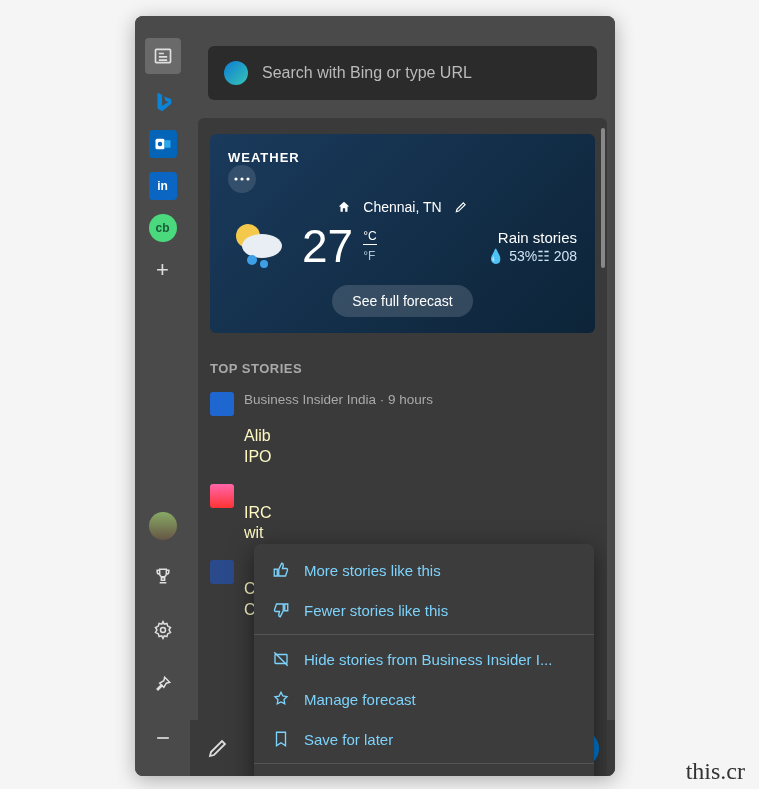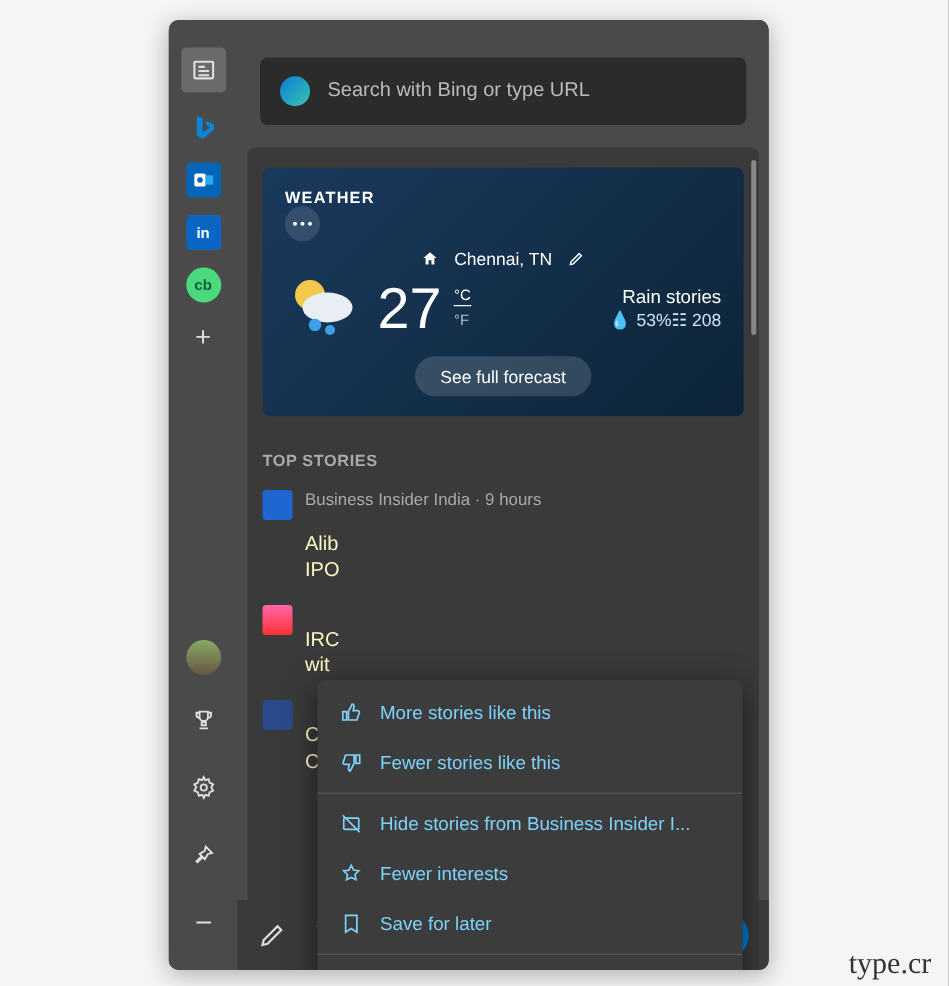--- a/index.html
+++ b/index.html
@@ -263,21 +263,21 @@
           <svg viewBox="0 0 24 24" fill="none" stroke="currentColor" stroke-width="1.8">
               <rect x="4" y="6" width="16" height="12" rx="1"></rect>
               <line x1="3" y1="3" x2="21" y2="21"></line>
             </svg>
           <span>Hide stories from Business Insider I...</span>
         </div>
         <div class="ctx-item">
           <svg viewBox="0 0 24 24" fill="none" stroke="currentColor" stroke-width="1.8">
               <path d="M12 3l2.5 5 5.5.8-4 4 1 5.5L12 16l-5 2.5 1-5.5-4-4 5.5-.8L12 3z"></path>
             </svg>
-          <span>Fewer interests</span>
+          <span>Manage forecast</span>
         </div>
         <div class="ctx-item">
           <svg viewBox="0 0 24 24" fill="none" stroke="currentColor" stroke-width="1.8">
               <path d="M6 3h12v18l-6-4-6 4V3z"></path>
             </svg>
           <span>Save for later</span>
         </div>
         <div class="ctx-sep"></div>
         <div class="ctx-item">
           
@@ -302,13 +302,13 @@
         <svg viewBox="0 0 24 24" fill="none" stroke="currentColor" stroke-width="1.8">
             <path d="M20 12a8 8 0 10-2.3 5.6M20 4v6h-6"></path>
           </svg>
       </div>
       <button class="see-more">See more</button>
     </div>
 
   </div>
 </div>
 
-<div class="watermark">type.cr</div>
+<div class="watermark">this.cr</div>
 
 </body></html>

